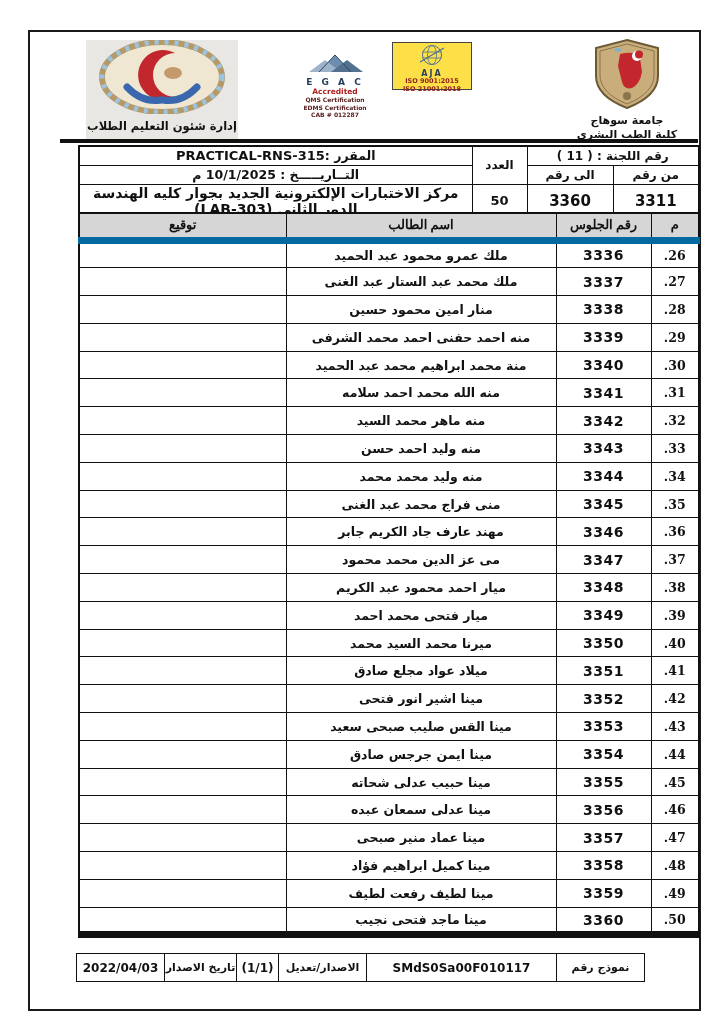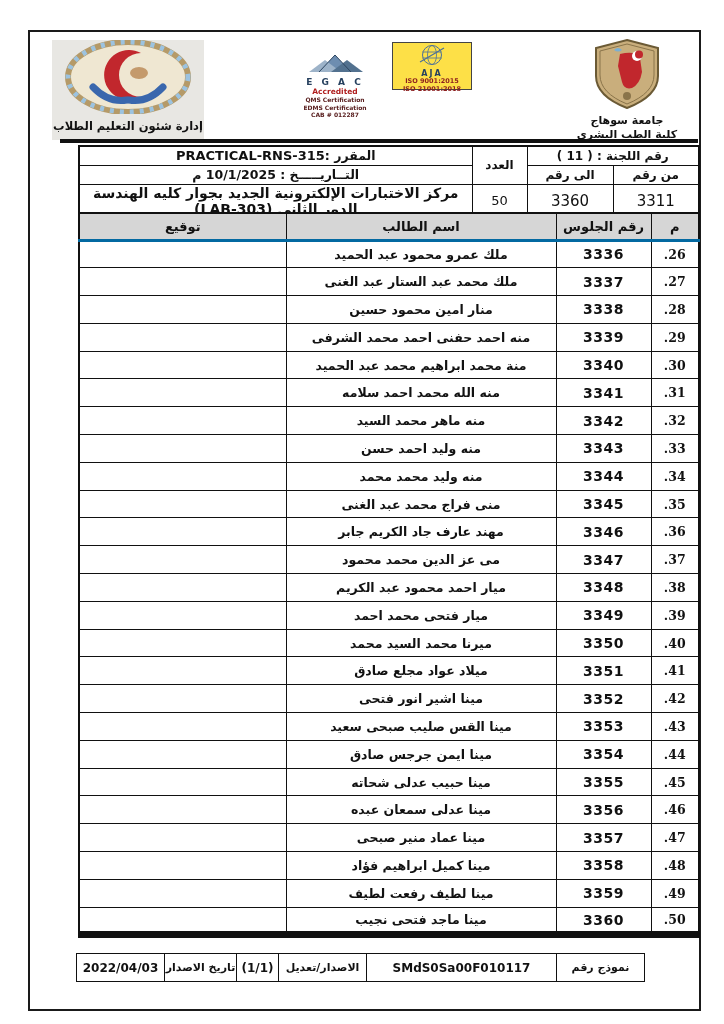--- a/index.html
+++ b/index.html
@@ -1,50 +1,50 @@
 <!DOCTYPE html>
 <html lang="ar"><head>
 <meta charset="utf-8">
 <style>
   * { margin:0; padding:0; box-sizing:border-box; }
   html,body { width:724px; height:1024px; background:#ffffff; font-family:"DejaVu Sans", sans-serif; color:#111; }
   .page { position:relative; width:724px; height:1024px; background:#fff; }
   .frame { position:absolute; left:28px; top:30px; width:673px; height:981px; border:2px solid #1a1a1a; background:#fff; }
 
   
-  .hdr-left { position:absolute; left:22px; top:8px; width:152px; height:100px; background:#e8e7e3; text-align:center; }
+  .hdr-left { position:absolute; left:56px; top:8px; width:152px; height:100px; background:#e8e7e3; text-align:center; }
   .hdr-left .caption { font-size:11.5px; font-weight:bold; margin-top:1px; white-space:nowrap; }
   .hdr-right { position:absolute; left:528px; top:6px; width:138px; text-align:center; }
   .hdr-right .cap { font-size:11px; font-weight:bold; line-height:1.25; }
   .cert-egac { position:absolute; left:256px; top:20px; width:98px; height:60px; text-align:center; }
   .cert-aja  { position:absolute; left:362px; top:10px; width:80px; height:48px; border:1px solid #444; background:#fde047; text-align:center; padding-top:1px; }
   .cert-aja .aja-word { font-size:8px; font-weight:bold; color:#27415f; letter-spacing:2px; line-height:1; }
   .cert-aja .iso { font-size:6.5px; font-weight:bold; color:#8c1f1f; line-height:1.2; white-space:nowrap; }
   .egac-word { font-size:9px; font-weight:bold; color:#27415f; letter-spacing:3px; line-height:1.1; }
   .egac-accr { font-size:7.5px; font-weight:bold; color:#b01e1e; line-height:1.1; }
   .egac-sub { font-size:6px; font-weight:bold; color:#5a2020; line-height:1.25; white-space:nowrap; }
   .titles { position:absolute; left:150px; top:62px; width:370px; text-align:center; direction:rtl; }
   .title1 { font-size:15px; font-weight:bold; }
   .title2 { font-size:15px; font-weight:bold; margin-top:2px; }
   .hdr-rule { position:absolute; left:30px; top:107px; width:638px; height:4px; background:#111; }
 
   
   table { border-collapse:collapse; }
   .committee { position:absolute; left:48px; top:113px; width:620px; direction:rtl; table-layout:fixed; border:2px solid #111; }
   .committee td { border:1px solid #111; text-align:center; vertical-align:middle; }
   .committee .lbl { font-size:12px; font-weight:bold; height:19px; }
-  .committee .val { font-size:15px; font-weight:normal; height:16px;margin-top:16px; }
+  .committee .val { font-size:15px; font-weight:bold; height:16px;margin-top:16px; }
   .committee .course { font-size:12.5px; font-weight:bold; }
   .committee .course .en { font-size:13px; }
   .committee .loc { font-size:14px; font-weight:bold; }
 
   
   .students { position:absolute; left:48px; top:180px; width:620px; direction:rtl; table-layout:fixed; border:2px solid #111; border-bottom:7px solid #111; }
   .students th, .students td { border:1px solid #111; text-align:center; vertical-align:middle; }
-  .students thead th { background:#d6d6d6; height:27px; font-size:13px; font-weight:bold; border-bottom:3px solid #0369a1; }
+  .students thead th { background:#d6d6d6; height:27px; font-size:13px; font-weight:bold; border-bottom:7px solid #0369a1;font-family:Liberation Serif, serif; }
   .students tbody tr { height:27.8px; }
   .td-index { font-family:"DejaVu Serif", serif; font-size:12.5px; font-weight:bold; }
   .td-seat  { font-size:14px; font-weight:bold; letter-spacing:0.5px; }
   .td-name  { font-size:12.5px; font-weight:bold; }
 
   
   .footerbar { position:absolute; left:46px; top:921px; width:568px; direction:rtl; table-layout:fixed; border:1px solid #111; }
   .footerbar td { border:1px solid #111; text-align:center; vertical-align:middle; height:28px; font-weight:bold; }
   .f-lbl { font-size:11px; }
   .f-val { font-size:12px; }

